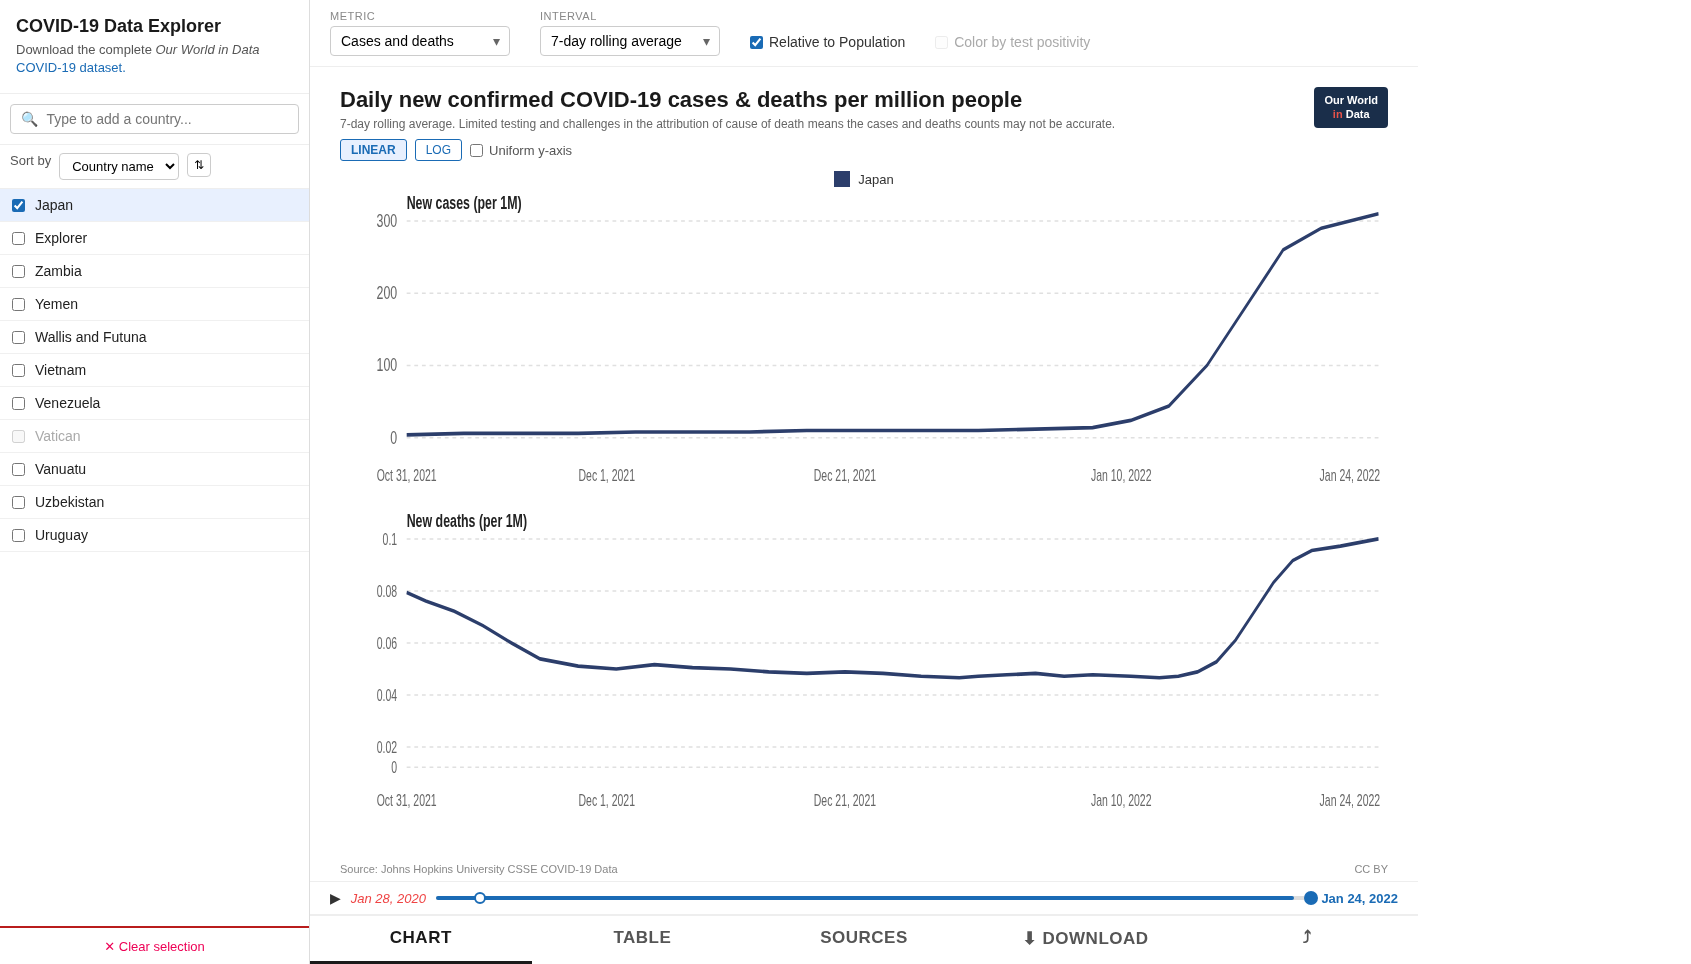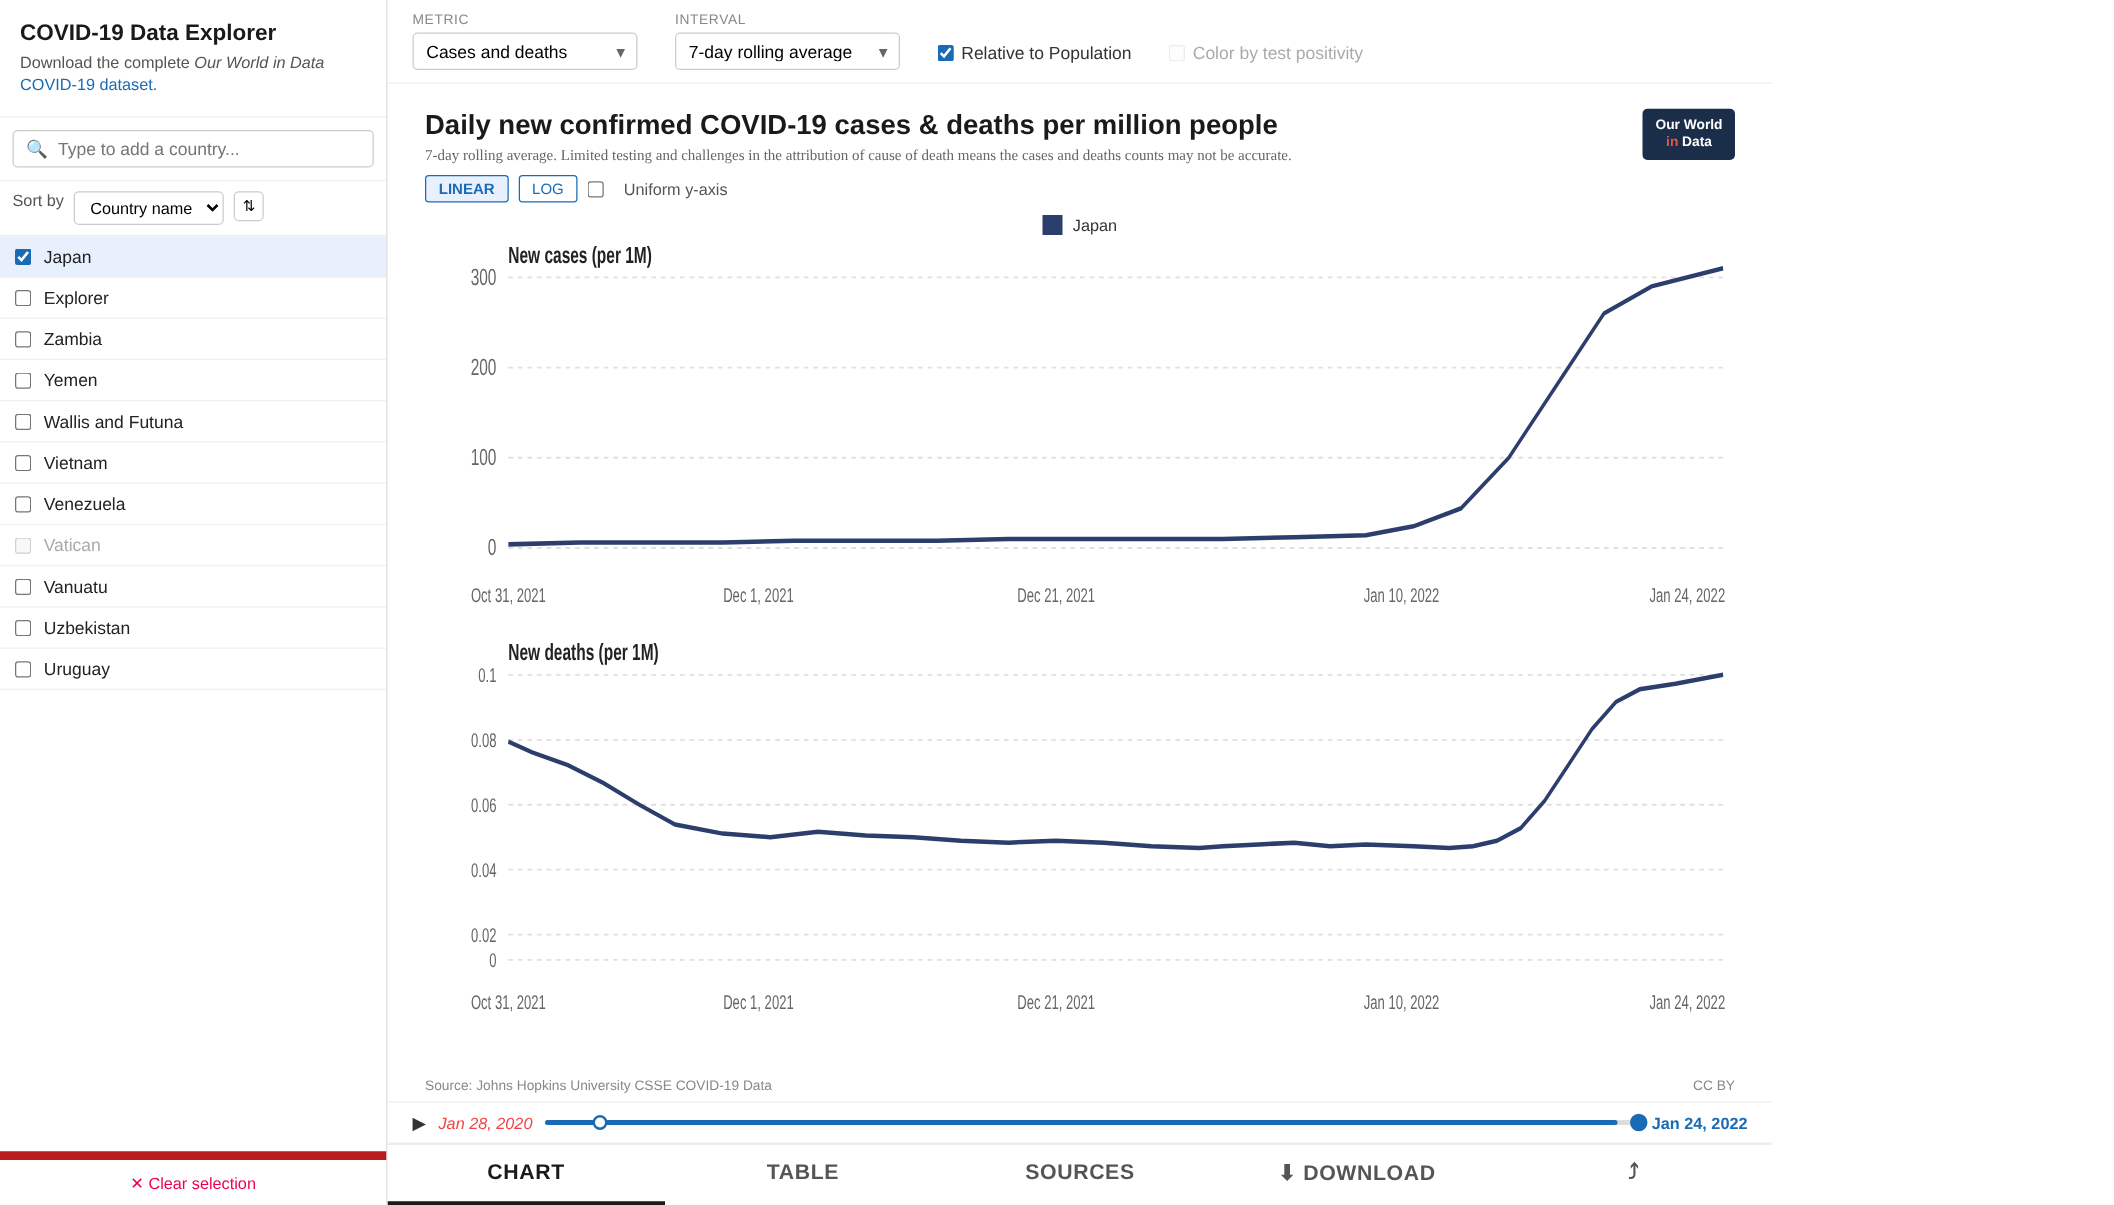--- a/index.html
+++ b/index.html
@@ -23,21 +23,21 @@
     .sidebar-sort { display: flex; align-items: flex-start; padding: 8px 10px; gap: 8px; border-bottom: 1px solid #eee; font-size: 13px; color: #555; }
     .sort-select { border: 1px solid #ccc; border-radius: 4px; padding: 4px 8px; font-size: 13px; background: #fff; cursor: pointer; appearance: auto; }
     .sort-btn { border: 1px solid #ccc; border-radius: 4px; padding: 4px 6px; background: #fff; cursor: pointer; font-size: 12px; }
     
     .country-list { flex: 1; overflow-y: auto; position: relative; }
     .country-item { display: flex; align-items: center; padding: 8px 12px; border-bottom: 1px solid #f0f0f0; cursor: pointer; font-size: 14px; color: #222; }
     .country-item.selected { background: #e8f0fe; }
     .country-item input[type="checkbox"] { margin-right: 10px; cursor: pointer; accent-color: #1a6bb5; }
     .country-item.disabled { color: #aaa; }
     
-    .sidebar-footer { padding: 10px; border-top: 7px solid #b91c1c; text-align: center; }
+    .sidebar-footer { padding: 10px; border-top: 2px solid #b91c1c; text-align: center; }
     .clear-btn { color: #e05; font-size: 13px; cursor: pointer; background: none; border: none; }
     
     
     .main-content { flex: 1; display: flex; flex-direction: column; overflow: hidden; }
     
     
     .toolbar { display: flex; align-items: center; padding: 10px 20px; border-bottom: 1px solid #eee; gap: 30px; background: #fff; }
     .toolbar-group { display: flex; flex-direction: column; gap: 4px; }
     .toolbar-label { font-size: 11px; color: #888; text-transform: uppercase; letter-spacing: 0.5px; }
     .toolbar-select { border: 1px solid #ccc; border-radius: 4px; padding: 6px 30px 6px 10px; font-size: 14px; background: #fff; cursor: pointer; min-width: 180px; appearance: none; position: relative; }
@@ -47,29 +47,29 @@
     .toolbar-checkbox { display: flex; align-items: center; gap: 6px; font-size: 14px; color: #333; margin-top: 18px; }
     .toolbar-checkbox input { accent-color: #1a6bb5; }
     .toolbar-checkbox.disabled { color: #aaa; }
     .toolbar-checkbox.disabled input { opacity: 0.4; }
     
     
     .chart-area { flex: 1; padding: 20px 30px 0 30px; overflow: hidden; display: flex; flex-direction: column; }
     
     .chart-header { display: flex; justify-content: space-between; align-items: flex-start; margin-bottom: 8px; }
     .chart-title { font-size: 22px; font-weight: bold; color: #1a1a1a; max-width: 900px; }
-    .chart-subtitle { font-size: 12px; color: #666; margin-top: 4px; max-width: 900px; font-family: Liberation Serif, serif; }
+    .chart-subtitle { font-size: 12px; color: #666; margin-top: 4px; max-width: 900px; }
     
     .owid-logo { background: #1a2e4a; color: #fff; padding: 6px 10px; border-radius: 4px; font-size: 11px; font-weight: bold; line-height: 1.3; text-align: center; min-width: 70px; }
     .owid-logo span { color: #e8534a; }
     
     .chart-controls { display: flex; align-items: center; gap: 8px; margin-bottom: 10px; }
     .btn-scale { border: 1px solid #1a6bb5; border-radius: 3px; padding: 3px 10px; font-size: 12px; cursor: pointer; background: #fff; color: #1a6bb5; }
     .btn-scale.active { background: #e8f0fe; border-color: #1a6bb5; color: #1a6bb5; font-weight: bold; }
-    .uniform-checkbox { display: flex; align-items: center; gap: 16px; font-size: 13px; color: #555; }
+    .uniform-checkbox { display: flex; align-items: center; gap: 6px; font-size: 13px; color: #555; }
     .uniform-checkbox input { cursor: pointer; }
     
     .single-chart { flex: 1; position: relative; }
     
     
     .chart-svg { width: 100%; height: 100%; }
     
     
     .chart-legend { display: flex; align-items: center; gap: 8px; margin-bottom: 5px; font-size: 13px; color: #333; justify-content: center; }
     .legend-box { width: 16px; height: 16px; background: #2c3e6b; }

